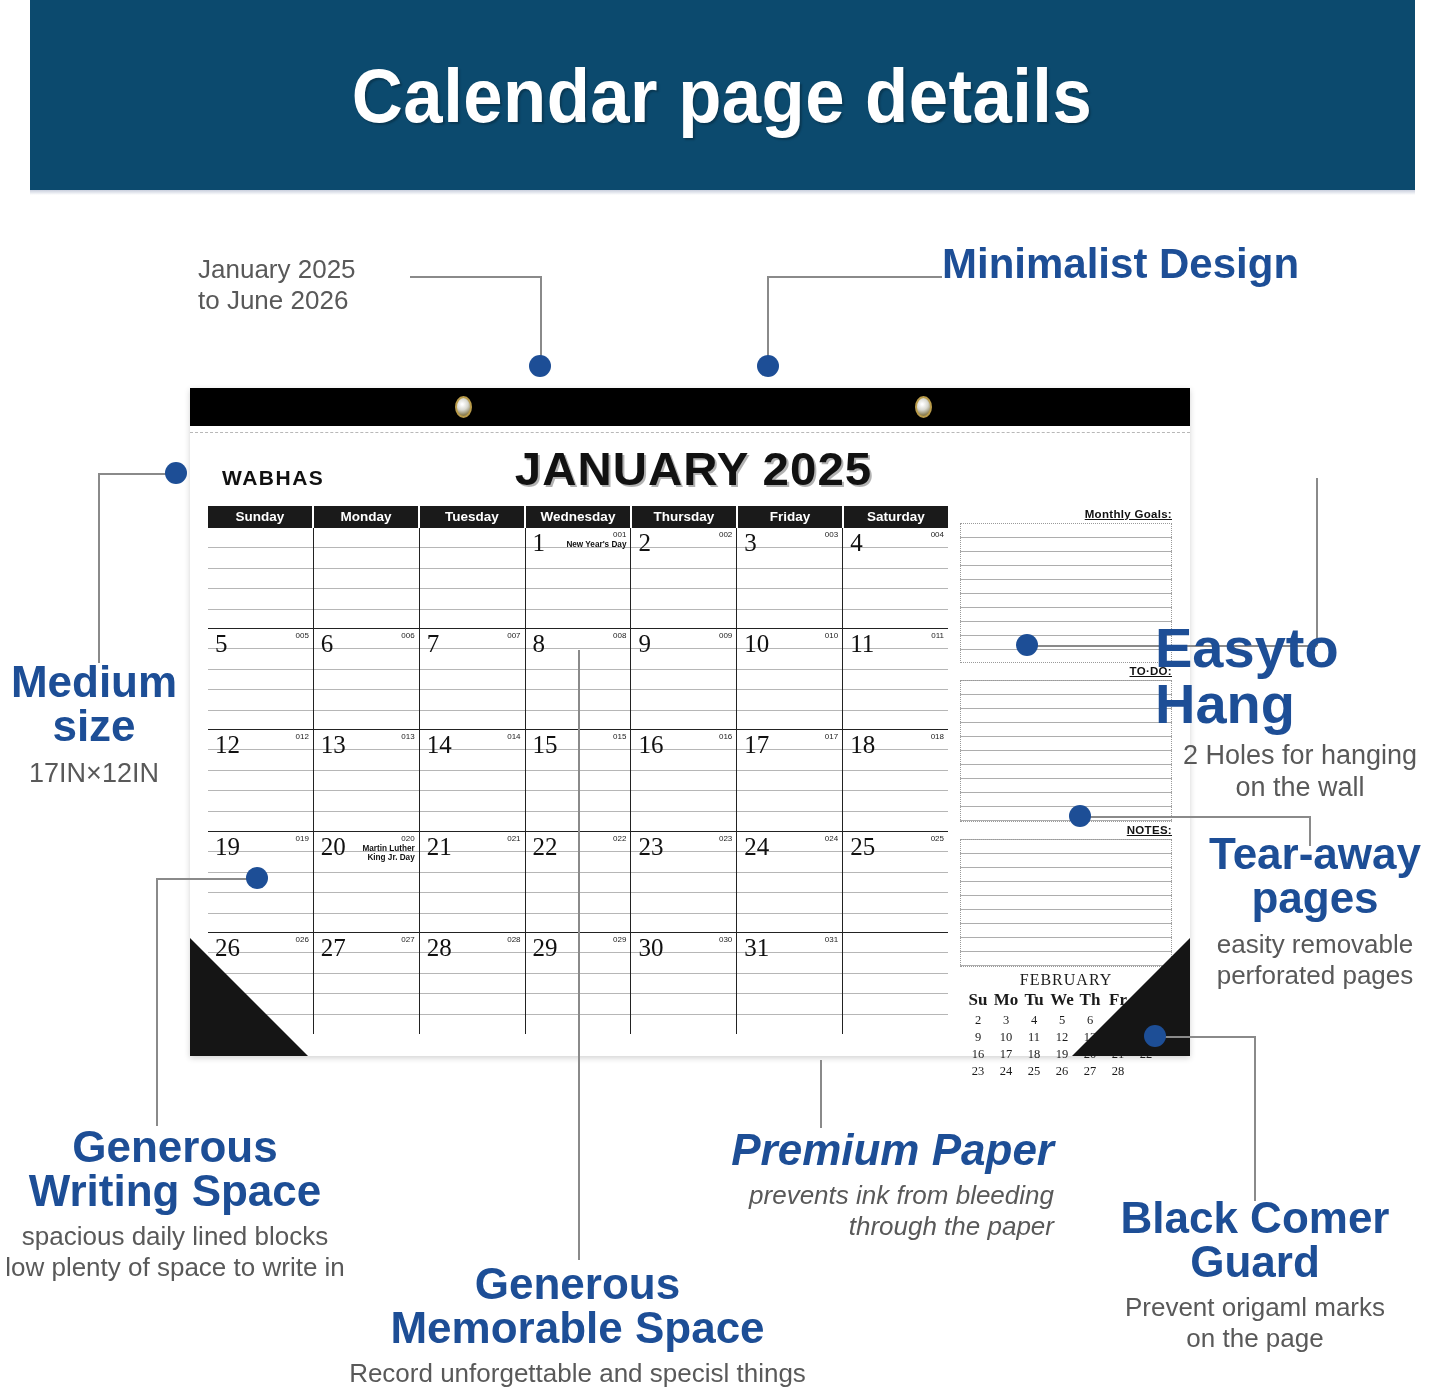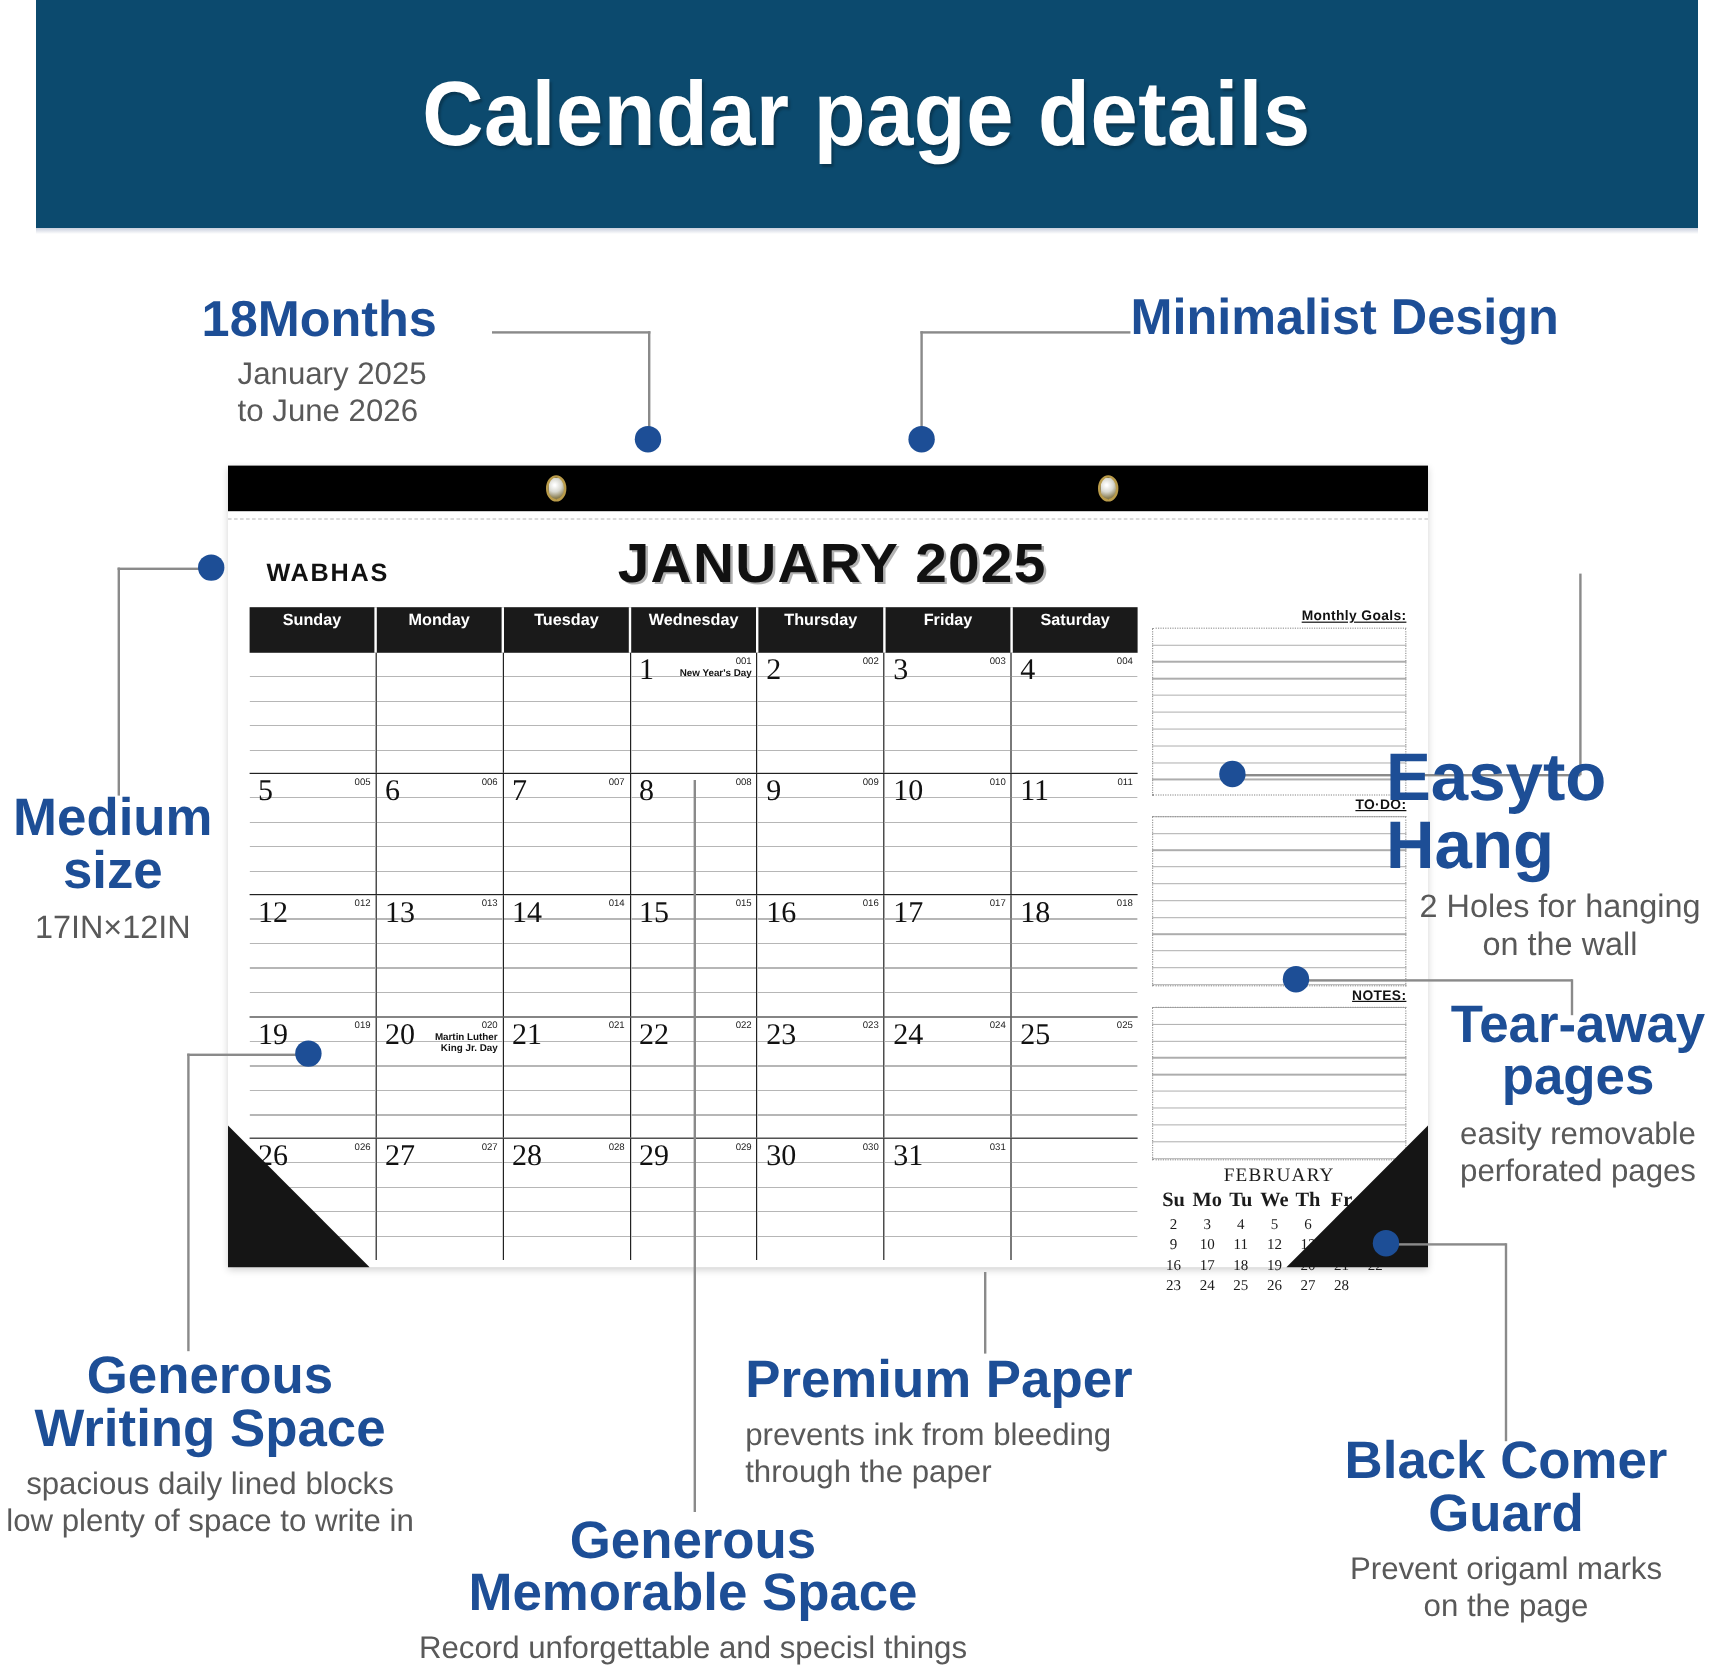--- a/index.html
+++ b/index.html
@@ -38,21 +38,21 @@
   .sheet-head{position:absolute;left:0;top:52px;width:100%;height:68px;}
   .brand{position:absolute;left:32px;top:26px;font-size:21px;font-weight:bold;
          color:#111;letter-spacing:1.5px;font-family:"Liberation Sans",sans-serif;}
   .month-title{position:absolute;left:330px;top:2px;font-size:46px;font-weight:bold;
                color:#111;letter-spacing:1px;transform:scaleX(1.03);
                text-shadow:2px 2px 0 rgba(0,0,0,.30);
                font-family:"Liberation Sans",sans-serif;}
 
   
   .grid-wrap{position:absolute;left:18px;top:118px;width:740px;height:528px;}
-  .dow{display:flex;height:38px;background:#1a1a1a;}
+  .dow{display:flex;height:22px;background:#1a1a1a;}
   .dow div{flex:1;color:#fff;font-size:13.5px;font-weight:bold;text-align:center;
            line-height:22px;border-right:2px solid #fff;box-sizing:border-box;}
   .dow div:last-child{border-right:none;}
   .weeks{position:relative;height:506px;}
   .wk{display:flex;height:101.2px;border-bottom:1.6px solid #222;box-sizing:border-box;}
   .wk:last-child{border-bottom:none;}
   .cell{flex:1;position:relative;border-right:1.4px solid #222;box-sizing:border-box;
         overflow:hidden;}
   .cell:last-child{border-right:none;}
   .cell .rules{position:absolute;left:0;top:0;width:100%;height:100%;
@@ -393,21 +393,20 @@
 
 <div class="lead v" style="left:578px;top:650px;height:610px"></div>
 
 <div class="lead v" style="left:820px;top:1060px;height:68px"></div>
 
 <div class="lead h" style="left:1155px;top:1036px;width:100px"></div>
 <div class="lead v" style="left:1254px;top:1036px;height:165px"></div>
 <div class="dot" style="left:1144px;top:1025px"></div>
 
 <div class="callout" style="left:168px;top:245px;text-align:left;">
-  <div class="ttl" style="font-size:42px">18Months</div>
   <div class="sub" style="font-size:26px;margin-top:9px;margin-left:30px;white-space:pre-line">January 2025
 to June 2026</div>
 </div>
 
 <div class="callout" style="left:942px;top:243px;text-align:left;">
   <div class="ttl" style="font-size:42px">Minimalist Design</div>
 </div>
 
 <div class="callout" style="left:-6px;top:660px;width:200px;text-align:center;">
   <div class="ttl" style="font-size:44px;white-space:pre-line">Medium
@@ -434,21 +433,21 @@
   <div class="sub" style="font-size:26px;margin-top:8px;white-space:pre-line">spacious daily lined blocks
 low plenty of space to write in</div>
 </div>
 
 <div class="callout" style="left:340px;top:1262px;width:475px;text-align:center;">
   <div class="ttl" style="font-size:44px;white-space:pre-line">Generous
 Memorable Space</div>
   <div class="sub" style="font-size:26px;margin-top:8px">Record unforgettable and specisl things</div>
 </div>
 
-<div class="callout" style="left:621px;top:1128px;width:400px;text-align:left;">
+<div class="callout" style="left:654px;top:1128px;width:400px;text-align:right;font-style:italic;">
   <div class="ttl" style="font-size:44px">Premium Paper</div>
   <div class="sub" style="font-size:26px;margin-top:8px;white-space:pre-line">prevents ink from bleeding
 through the paper</div>
 </div>
 
 <div class="callout" style="left:1075px;top:1196px;width:360px;text-align:center;">
   <div class="ttl" style="font-size:44px;white-space:pre-line">Black Comer
 Guard</div>
   <div class="sub" style="font-size:26px;margin-top:8px;white-space:pre-line">Prevent origaml marks
 on the page</div>

